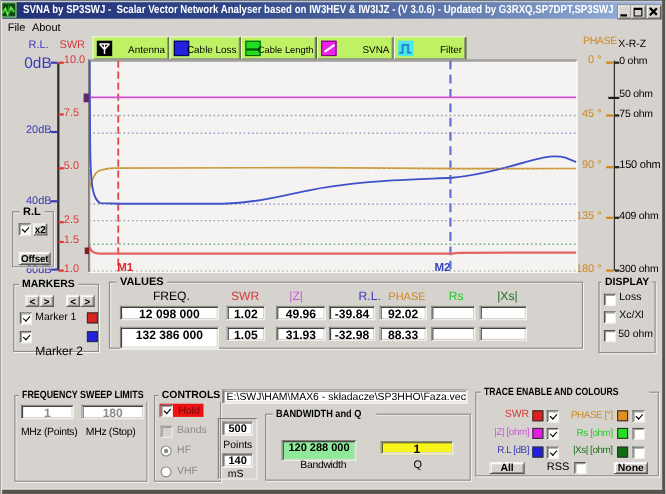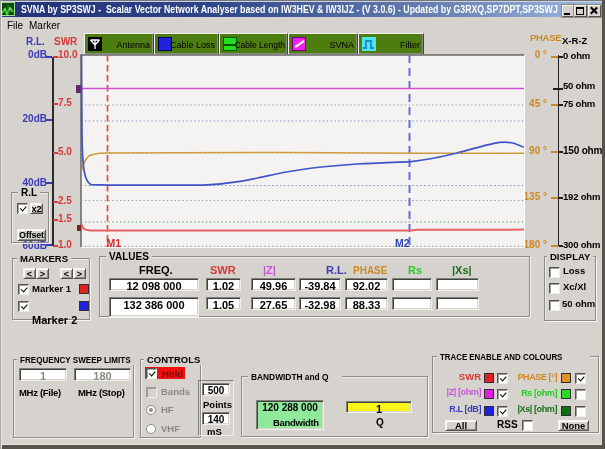--- a/index.html
+++ b/index.html
@@ -4,42 +4,42 @@
 html,body{margin:0;padding:0}
 #win{position:relative;width:605px;height:449px;background:#d6d3ce;font-family:"Liberation Sans",sans-serif;overflow:hidden;box-sizing:border-box;border:none}
 .abs{position:absolute}
 #title{position:absolute;left:2px;top:2px;width:600px;height:15px;background:linear-gradient(90deg,#223078 0%,#2e4788 35%,#6680b2 72%,#9cb8e2 100%)}
 #title .txt{position:absolute;left:19px;top:1px;color:#fff;font-weight:bold;font-size:10.5px;white-space:nowrap;transform:scaleX(0.835);transform-origin:0 50%}
 #ticon{position:absolute;left:-1px;top:0px;width:12px;height:12px;background:#0c4a10;border:1px solid #9adb9a;overflow:hidden}
 
 .tb{position:absolute;top:2.5px;width:11px;height:10px;background:#d6d3ce;border:1px solid;border-color:#f4f2ee #55544f #55544f #f4f2ee;box-shadow:0 0 0 1px #8c8c86}
 .menu{position:absolute;top:20px;font-size:10px;color:#000}
 
-.lbl{position:absolute;font-size:11px;font-weight:bold;white-space:nowrap;line-height:1.0}
+.lbl{position:absolute;font-size:11px;font-weight:normal;white-space:nowrap;line-height:1.0}
 .blue{color:#3a3ab8}.red{color:#d83838}.orange{color:#cc8822}.grn{color:#22cc22}.dgrn{color:#1a6e1a}.viol{color:#cc55dd}
 .tick{position:absolute;height:2px;background:#202020}
 
 #plot{position:absolute;left:80px;top:54px;width:445px;height:194px;background:#f4f3f1;border:1px solid;border-color:#80807c #fdfdfd #fdfdfd #80807c;box-sizing:border-box}
 
 .gb{position:absolute;border:1px solid #8c8c86;box-shadow:1px 1px 0 rgba(255,255,255,0.75), inset 1px 1px 0 rgba(255,255,255,0.55)}
 .gb>.t{position:absolute;top:-6px;left:6px;background:#d6d3ce;padding:0 3px;font-size:10px;font-weight:bold;white-space:nowrap;line-height:11px}
 
 .tbx{position:absolute;background:#fff;border:1px solid;border-color:#808078 #f0efe9 #f0efe9 #808078;box-shadow:inset 1px 1px 0 #404040, inset -1px -1px 0 #d6d3ce;box-sizing:border-box;font-size:11px;font-weight:bold;text-align:center;color:#000}
 .tbx span{position:relative;top:1px}
 
 .chk{position:absolute;width:11px;height:11px;background:#fff;border:1px solid;border-color:#55544f #f0efe9 #f0efe9 #55544f;box-shadow:inset 1px 1px 0 #a0a09a;box-sizing:border-box}
 .chk.c:after{content:"";position:absolute;left:1.5px;top:2px;width:5px;height:2.5px;border-left:1.4px solid #000;border-bottom:1.4px solid #000;transform:rotate(-48deg)}
 .radio{position:absolute;width:10px;height:10px;border-radius:50%;background:#fff;border:1px solid #8a8a84;box-sizing:border-box}
 .radio.on:after{content:"";position:absolute;left:2px;top:2px;width:4px;height:4px;border-radius:50%;background:#8a8a84}
 .gray{color:#8a8a84}
 
 .btn{position:absolute;background:#d6d3ce;border:1px solid;border-color:#f4f2ee #55544f #55544f #f4f2ee;box-shadow:inset 1px 1px 0 #fff, inset -1px -1px 0 #8c8c86;box-sizing:border-box;font-size:10px;font-weight:bold;text-align:center;color:#000}
 .sw{position:absolute;width:10px;height:10px;border:1px solid #303030;box-sizing:border-box}
 
-.tbtn{position:absolute;top:33px;height:22px;background:#4d7c0f;border:1px solid;border-color:#f4f2ee #404040 #404040 #f4f2ee;box-shadow:inset -1px -1px 0 #8c8c86;box-sizing:border-box;color:#000}
+.tbtn{position:absolute;top:33px;height:22px;background:#bef264;border:1px solid;border-color:#f4f2ee #404040 #404040 #f4f2ee;box-shadow:inset -1px -1px 0 #8c8c86;box-sizing:border-box;color:#000}
 .ticn{position:absolute;left:3px;top:3px;width:14px;height:14px;box-sizing:border-box}
 .tbtn .cap{position:absolute;top:6px;right:3px;white-space:nowrap;font-size:9px}
 </style></head>
 <body>
 <div id="win">
   <div class="abs" style="left:0;top:0;width:605px;height:1px;background:#6f7887;z-index:50"></div>
   <div class="abs" style="left:0;top:0;width:1px;height:449px;background:#a8a5a0;z-index:50"></div>
   <div class="abs" style="left:1px;top:1px;width:1px;height:447px;background:#e9e7e2;z-index:50"></div>
   <div class="abs" style="left:602px;top:0;width:3px;height:449px;background:#55534c;z-index:50"></div>
   <div class="abs" style="left:2px;top:445px;width:603px;height:4px;background:#55534c;z-index:50"></div>
@@ -57,21 +57,21 @@
     <div class="tb" style="left:572px;top:3px">
         <div style="position:absolute;left:1px;top:1px;width:6px;height:5px;border:1px solid #000;border-top-width:2px"></div>
       </div>
     <div class="tb" style="left:586px;top:3px">
         <div style="position:absolute;left:4px;top:0px;width:1.6px;height:9px;background:#000;transform:rotate(45deg)"></div>
         <div style="position:absolute;left:4px;top:0px;width:1.6px;height:9px;background:#000;transform:rotate(-45deg)"></div>
       </div>
   </div>
 
   <div class="menu" style="left:7px">File</div>
-  <div class="menu" style="left:29px">Marker</div>
+  <div class="menu" style="left:29px">About</div>
 
   <div class="tbtn" style="left:84px;width:70px" id="bt1">
       <div class="ticn" style="background:#000"><svg width="14" height="14">
           <path d="M2.5 3 L11.5 3 M2.5 3 L7 8 M11.5 3 L7 8 M7 3 V12" stroke="#fff" stroke-width="1.3" fill="none"></path>
         </svg></div>
       <div class="cap">Antenna</div>
     </div>
   <div class="tbtn" style="left:154px;width:65px">
       <div class="ticn" style="background:#2222dd;border:1px solid #000060"></div>
       <div class="cap">Cable Loss</div>
@@ -94,21 +94,21 @@
         </svg></div>
       <div class="cap">Filter</div>
     </div>
 
   <div class="lbl blue" style="left:26px;top:37px;font-size:10px">R.L.</div>
   <div class="lbl red" style="left:54px;top:37px;font-size:10px">SWR</div>
   <div class="lbl orange" style="left:530px;top:33px;font-size:9.5px;letter-spacing:-0.3px">PHASE</div>
   <div class="lbl" style="left:562px;top:36px;color:#000;font-size:9.5px">X-R-Z</div>
 
   <div class="abs" style="left:52px;top:57px;width:2px;height:189px;background:#2a2a2a"></div>
-  <div class="lbl blue" style="right:558px;top:50px;font-size:10px">0dB</div>
+  <div class="lbl blue" style="right:558px;top:50px;font-size:14px">0dB</div>
   <div class="lbl blue" style="right:558px;top:114px;font-size:10px">20dB</div>
   <div class="lbl blue" style="right:558px;top:178px;font-size:10px">40dB</div>
   <div class="lbl blue" style="right:558px;top:241px;font-size:10px">60dB</div>
   <div class="tick" style="left:46px;top:56px;width:6px;background:#3a3ab8"></div>
   <div class="tick" style="left:46px;top:119px;width:6px;background:#3a3ab8"></div>
   <div class="tick" style="left:46px;top:182px;width:6px;background:#3a3ab8"></div>
   <div class="tick" style="left:46px;top:244px;width:6px;background:#3a3ab8"></div>
   <div class="lbl red" style="left:58px;top:50px;font-size:10px">10.0</div>
   <div class="lbl red" style="left:58px;top:98px;font-size:10px">7.5</div>
   <div class="lbl red" style="left:58px;top:147px;font-size:10px">5.0</div>
@@ -130,21 +130,21 @@
   <div class="lbl orange" style="right:58px;top:240px;font-size:10px">180 °</div>
   <div class="tick" style="left:551px;top:56px;width:7px;background:#cc8822"></div>
   <div class="tick" style="left:551px;top:104px;width:7px;background:#cc8822"></div>
   <div class="tick" style="left:551px;top:151px;width:7px;background:#cc8822"></div>
   <div class="tick" style="left:551px;top:197px;width:7px;background:#cc8822"></div>
   <div class="tick" style="left:551px;top:245px;width:7px;background:#cc8822"></div>
   <div class="lbl" style="left:563px;top:51px;color:#000;font-size:9.5px;letter-spacing:-0.2px">0 ohm</div>
   <div class="lbl" style="left:563px;top:81px;color:#000;font-size:9.5px;letter-spacing:-0.2px">50 ohm</div>
   <div class="lbl" style="left:563px;top:99px;color:#000;font-size:9.5px;letter-spacing:-0.2px">75 ohm</div>
   <div class="lbl" style="left:563px;top:146px;color:#000;font-size:10px;letter-spacing:-0.2px">150 ohm</div>
-  <div class="lbl" style="left:563px;top:192px;color:#000;font-size:9.5px;letter-spacing:-0.2px">192 ohm</div>
+  <div class="lbl" style="left:563px;top:192px;color:#000;font-size:9.5px;letter-spacing:-0.2px">409 ohm</div>
   <div class="lbl" style="left:563px;top:240px;color:#000;font-size:9.5px;letter-spacing:-0.2px">300 ohm</div>
   <div class="tick" style="left:559px;top:56px;width:4px"></div>
   <div class="tick" style="left:553px;top:88px;width:10px"></div>
   <div class="tick" style="left:559px;top:104px;width:4px"></div>
   <div class="tick" style="left:559px;top:151px;width:4px"></div>
   <div class="tick" style="left:559px;top:197px;width:4px"></div>
   <div class="tick" style="left:559px;top:245px;width:4px"></div>
 
   <div id="plot">
     <div style="position:absolute;left:0;top:0;width:1px;height:192px;background:#8a8a84"></div>
@@ -206,68 +206,69 @@
     <div class="lbl dgrn" style="left:352px;top:8px">|Xs|</div>
     <div class="tbx" style="left:9px;top:21px;width:90px;height:13px"><span>12 098 000</span></div>
     <div class="tbx" style="left:106px;top:21px;width:35px;height:13px"><span>1.02</span></div>
     <div class="tbx" style="left:151px;top:21px;width:45px;height:13px"><span>49.96</span></div>
     <div class="tbx" style="left:199px;top:21px;width:42px;height:13px"><span>-39.84</span></div>
     <div class="tbx" style="left:245px;top:21px;width:43px;height:13px"><span>92.02</span></div>
     <div class="tbx" style="left:292px;top:21px;width:40px;height:13px"></div>
     <div class="tbx" style="left:336px;top:21px;width:43px;height:13px"></div>
     <div class="tbx" style="left:9px;top:40px;width:90px;height:20px"><span>132 386 000</span></div>
     <div class="tbx" style="left:106px;top:40px;width:35px;height:13px"><span>1.05</span></div>
-    <div class="tbx" style="left:151px;top:40px;width:45px;height:13px"><span>27.65</span></div>
+    <div class="tbx" style="left:151px;top:40px;width:45px;height:13px"><span>31.93</span></div>
     <div class="tbx" style="left:199px;top:40px;width:42px;height:13px"><span>-32.98</span></div>
     <div class="tbx" style="left:245px;top:40px;width:43px;height:13px"><span>88.33</span></div>
     <div class="tbx" style="left:292px;top:40px;width:40px;height:13px"></div>
     <div class="tbx" style="left:336px;top:40px;width:43px;height:13px"></div>
   </div>
 
   <div class="gb" style="left:544px;top:256px;width:50px;height:63px">
       <div class="t" style="font-size:9.5px;left:2px">DISPLAY</div>
     <div class="chk" style="left:4px;top:10px"></div>
     <div class="lbl" style="left:18px;top:9px;font-size:9.5px;color:#000">Loss</div>
     <div class="chk" style="left:4px;top:26px"></div>
     <div class="lbl" style="left:18px;top:25px;font-size:9.5px;color:#000">Xc/Xl</div>
     <div class="chk" style="left:4px;top:43px"></div>
     <div class="lbl" style="left:17px;top:42px;font-size:9.5px;color:#000">50 ohm</div>
   </div>
 
   <div class="gb" style="left:13px;top:359px;width:119px;height:77px">
       <div class="t" style="font-size:9.5px;left:3px"><span style="display:inline-block;transform:scaleX(0.85);transform-origin:0 50%;white-space:nowrap">FREQUENCY SWEEP LIMITS</span></div>
     <div class="tbx" style="left:5px;top:8px;width:48px;height:13px;color:#8a8a84"><span>1</span></div>
     <div class="tbx" style="left:60px;top:8px;width:57px;height:13px;color:#8a8a84"><span>180</span></div>
-    <div class="lbl" style="left:5px;top:28px;font-size:9.5px;letter-spacing:-0.3px;color:#000">MHz  (File)</div>
+    <div class="lbl" style="left:5px;top:28px;font-size:9.5px;letter-spacing:-0.3px;color:#000">MHz  (Points)</div>
     <div class="lbl" style="left:64px;top:28px;font-size:9.5px;letter-spacing:-0.3px;color:#000">MHz  (Stop)</div>
   </div>
 
   <div class="gb" style="left:140px;top:359px;width:59px;height:77px">
       <div class="t" style="font-size:9.5px;left:3px">CONTROLS</div>
     <div style="position:absolute;left:4px;top:7px;width:40px;height:12px;background:#ee1111"></div>
     <div class="chk c" style="left:5px;top:8px"></div>
     <div class="lbl" style="left:21px;top:9px;font-size:9.5px;color:#7a0808">Hold</div>
     <div class="chk" style="left:5px;top:27px;border-color:#9a9a94 #f0efe9 #f0efe9 #9a9a94;background:#d6d3ce"></div>
     <div class="lbl gray" style="left:20px;top:27px;font-size:9.5px">Bands</div>
     <div class="radio on" style="left:5px;top:45px"></div>
     <div class="lbl gray" style="left:20px;top:45px;font-size:9.5px">HF</div>
     <div class="radio" style="left:5px;top:64px"></div>
     <div class="lbl gray" style="left:20px;top:64px;font-size:9.5px">VHF</div>
   </div>
 
+  <div class="tbx" style="left:202px;top:354px;width:223px;height:13px;text-align:left;font-weight:normal;font-size:9.5px;white-space:nowrap;overflow:hidden"><span style="padding-left:3px">E:\SWJ\HAM\MAX6 - składacze\SP3HHO\Faza.vec</span></div>
 
   <div class="abs" style="left:198px;top:380px;width:36px;height:56px;border:1px solid;border-color:#808078 #f0efe9 #f0efe9 #808078;box-sizing:border-box"></div>
   <div class="tbx" style="left:202px;top:383px;width:28px;height:13px;font-size:10px"><span>500</span></div>
   <div class="lbl" style="left:203px;top:400px;font-size:9.5px;color:#000">Points</div>
   <div class="tbx" style="left:202px;top:412px;width:28px;height:13px;font-size:10px"><span>140</span></div>
   <div class="lbl" style="left:207px;top:427px;font-size:9.5px;color:#000">mS</div>
 
   <div class="gb" style="left:241px;top:376px;width:185px;height:59px">
       <div class="t" style="font-size:9.5px"><span style="display:inline-block;transform:scaleX(0.88);transform-origin:0 50%;white-space:nowrap">BANDWIDTH and Q</span></div>
-    <div class="tbx" style="left:14px;top:23px;width:68px;height:30px;background:#90e89a;font-size:10px"><span>120 288 000</span></div>
+    <div class="tbx" style="left:14px;top:23px;width:68px;height:19px;background:#90e89a;font-size:10px"><span>120 288 000</span></div>
     <div class="tbx" style="left:104px;top:24px;width:66px;height:12px;background:#f8f51d"><span>1</span></div>
     <div class="lbl" style="left:31px;top:41px;font-size:9.5px;letter-spacing:-0.3px;color:#000">Bandwidth</div>
     <div class="lbl" style="left:134px;top:41px;font-size:10px;color:#000">Q</div>
   </div>
 
   <div class="gb" style="left:432px;top:356px;width:165px;height:75px">
       <div class="t" style="font-size:9.5px;left:4px"><span style="display:inline-block;transform:scaleX(0.83);transform-origin:0 50%;white-space:nowrap">TRACE ENABLE AND COLOURS</span></div>
     <div class="lbl red" style="right:117px;top:15px;font-size:9.5px">SWR</div>
     <div class="sw" style="left:51px;top:16px;background:#e02020"></div>
     <div class="chk c" style="left:64px;top:16px"></div>

